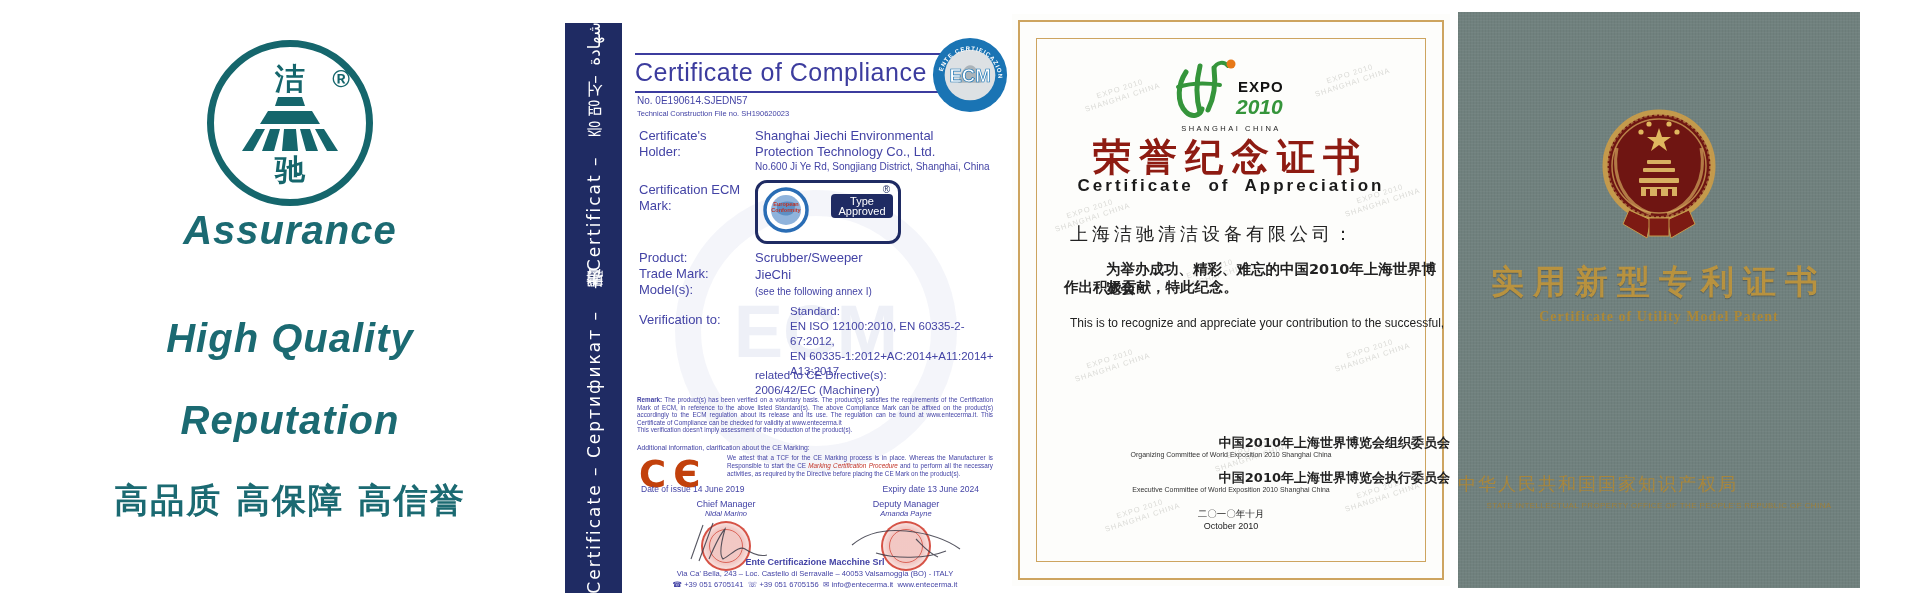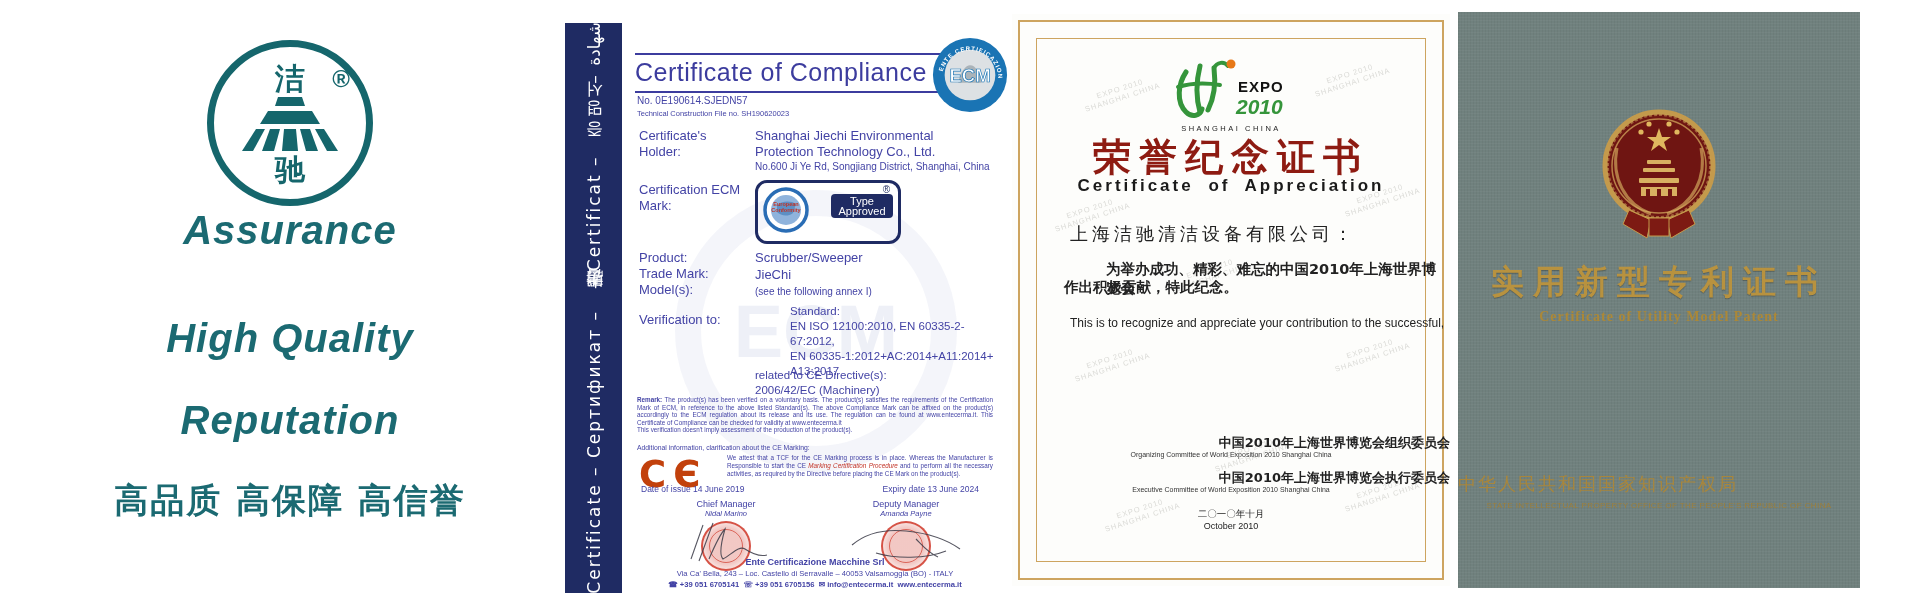--- a/index.html
+++ b/index.html
@@ -73,21 +73,21 @@
   .stamp-wrap{position:relative;height:52px;margin-top:1px;}
   .stamp{position:absolute;left:50%;transform:translateX(-50%);top:2px;width:46px;height:46px;
          border:2.5px solid rgba(208,58,44,.85);border-radius:50%;
          background:radial-gradient(circle,rgba(208,58,44,.28) 55%,rgba(208,58,44,.12) 75%);}
   .stamp::after{content:"";position:absolute;left:6px;top:6px;right:6px;bottom:6px;
                 border:1.3px solid rgba(208,58,44,.7);border-radius:50%;}
   .scribble{position:absolute;left:50%;transform:translateX(-50%);top:-4px;}
   .ecm-footer{position:absolute;top:547px;left:0;width:360px;text-align:center;z-index:1;}
   .footer-co{font-size:9px;font-weight:bold;}
   .footer-addr{font-size:7.6px;margin-top:2px;}
-  .footer-contacts{font-size:7.6px;margin-top:2px;font-weight:bold;}
+  .footer-contacts{font-size:7.6px;margin-top:2px;}
 
   
   .cert-expo{position:absolute;left:1012px;top:14px;width:438px;height:572px;background:#fdfdfb;}
   .expo-border-outer{position:absolute;inset:6px;border:2px solid #cda45f;}
   .expo-border-inner{position:absolute;inset:24px;border:1px solid #cda45f;}
   .expo-watermark{position:absolute;font-size:7.5px;color:#d7d7d3;letter-spacing:1px;
                   transform:rotate(-18deg);line-height:9px;text-align:center;opacity:.9;z-index:0;}
   .expo-content{position:absolute;inset:0;z-index:1;}
   .expo-logo{position:absolute;top:42px;left:50%;transform:translateX(-50%);width:170px;
              text-align:center;}

